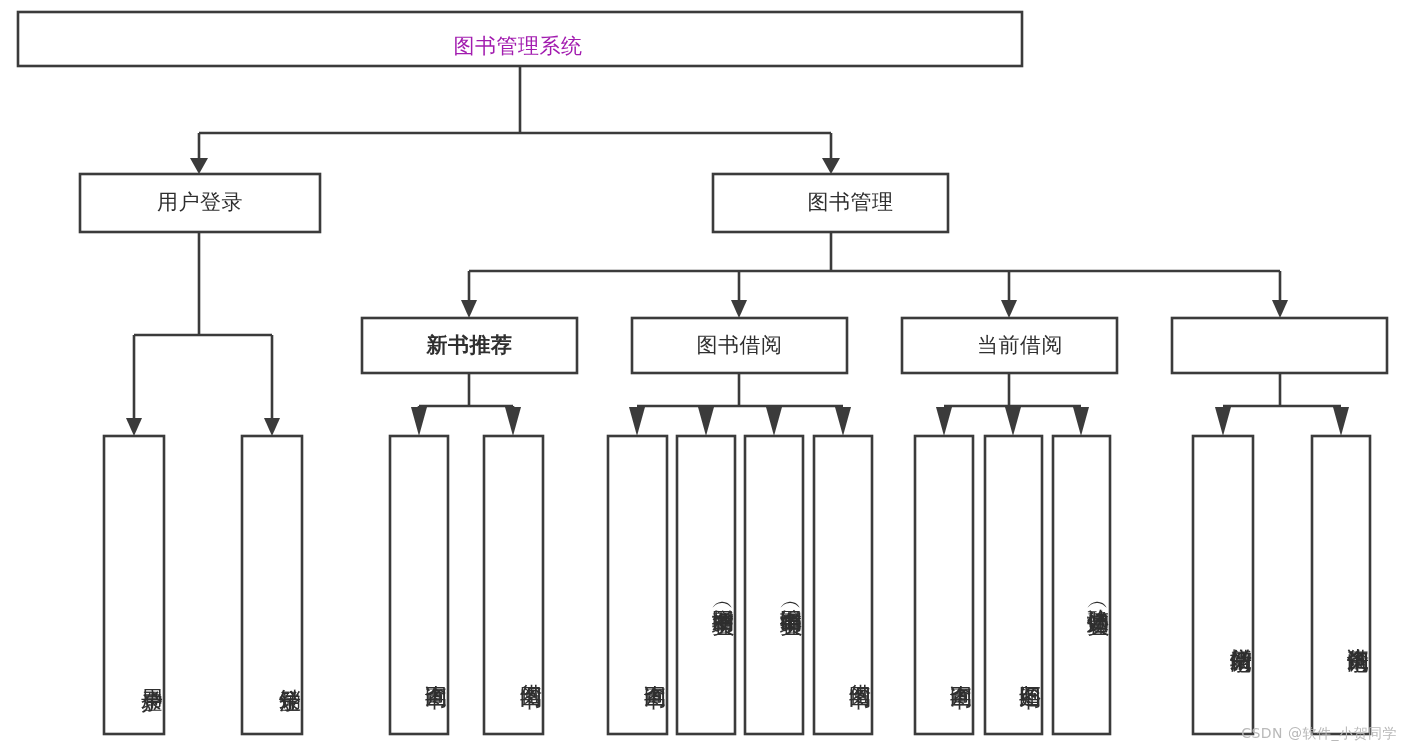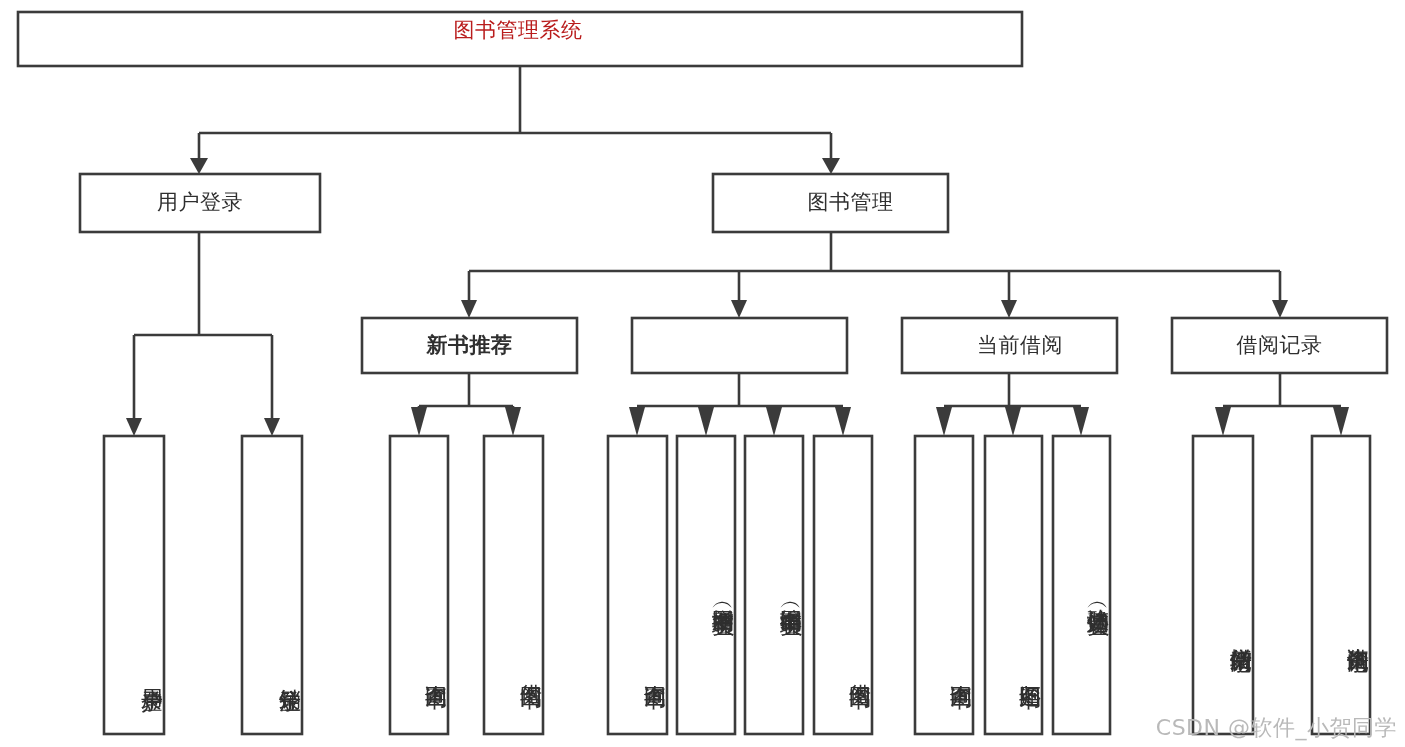--- a/index.html
+++ b/index.html
@@ -64,21 +64,21 @@
     writing-mode: vertical-rl;
     text-orientation: upright;
     letter-spacing: 1px;
     white-space: nowrap;
     pointer-events: none;
   }
   .watermark {
     position: absolute;
     right: 8px;
     bottom: 4px;
-    font-size: 22px;
+    font-size: 14px;
     color: #b9b9b9;
     letter-spacing: 0.5px;
     white-space: nowrap;
     pointer-events: none;
   }
 </style>
 </head>
 <body>
 
 <div id="diagram-root" style="background: rgb(255, 255, 255);">
@@ -176,28 +176,28 @@
     <rect class="node-rect" x="677" y="436" width="58" height="298" fill="#ffffff" stroke="#3b3b3b"></rect>
     <rect class="node-rect" x="745" y="436" width="58" height="298" fill="#ffffff" stroke="#3b3b3b"></rect>
     <rect class="node-rect" x="814" y="436" width="58" height="298" fill="#ffffff" stroke="#3b3b3b"></rect>
     <rect class="node-rect" x="915" y="436" width="58" height="298" fill="#ffffff" stroke="#3b3b3b"></rect>
     <rect class="node-rect" x="985" y="436" width="57" height="298" fill="#ffffff" stroke="#3b3b3b"></rect>
     <rect class="node-rect" x="1053" y="436" width="57" height="298" fill="#ffffff" stroke="#3b3b3b"></rect>
     <rect class="node-rect" x="1193" y="436" width="60" height="298" fill="#ffffff" stroke="#3b3b3b"></rect>
     <rect class="node-rect" x="1312" y="436" width="58" height="298" fill="#ffffff" stroke="#3b3b3b"></rect>
   </svg>
 
-  <div class="node-label-h" style="left: 18px; top: 4px; width: 1000px; height: 54px; color: #b91c1c;">图书管理系统</div>
+  <div class="node-label-h" style="left: 18px; top: 20px; width: 1000px; height: 54px; color: #a21caf;">图书管理系统</div>
 
   <div class="node-label-h" style="left: 80px; top: 174px; width: 240px; height: 58px; color: rgb(47, 47, 47);">用户登录</div>
   <div class="node-label-h" style="left: 713px; top: 174px; width: 235px; height: 58px; color: rgb(47, 47, 47); margin-left: 20px;">图书管理</div>
 
   <div class="node-label-h" style="left: 362px; top: 318px; width: 215px; height: 55px; color: rgb(47, 47, 47); font-weight: bold;">新书推荐</div>
+  <div class="node-label-h" style="left: 632px; top: 318px; width: 215px; height: 55px; color: rgb(47, 47, 47);">图书借阅</div>
   <div class="node-label-h" style="left: 902px; top: 318px; width: 236px; height: 55px; color: rgb(47, 47, 47);">当前借阅</div>
-  <div class="node-label-h" style="left: 1172px; top: 318px; width: 215px; height: 55px; color: rgb(47, 47, 47);">借阅记录</div>
 
   <div class="node-label-v" style="left: 104px; top: 436px; width: 60px; height: 298px; padding-top: 88px; color: rgb(47, 47, 47);">用户登录</div>
   <div class="node-label-v" style="left: 242px; top: 436px; width: 60px; height: 298px; padding-top: 88px; color: rgb(47, 47, 47);">注销登录</div>
   <div class="node-label-v" style="left: 390px; top: 436px; width: 58px; height: 298px; padding-top: 84px; color: rgb(47, 47, 47);">查询图书</div>
   <div class="node-label-v" style="left: 484px; top: 436px; width: 59px; height: 298px; padding-top: 84px; color: rgb(47, 47, 47);">借阅图书</div>
   <div class="node-label-v" style="left: 608px; top: 436px; width: 59px; height: 298px; padding-top: 84px; color: rgb(47, 47, 47);">查询图书</div>
   <div class="node-label-v" style="left: 677px; top: 436px; width: 58px; height: 298px; padding-top: 10px; color: rgb(47, 47, 47);">新增图书（管理员）</div>
   <div class="node-label-v" style="left: 745px; top: 436px; width: 58px; height: 298px; padding-top: 10px; color: rgb(47, 47, 47);">编辑图书（管理员）</div>
   <div class="node-label-v" style="left: 814px; top: 436px; width: 58px; height: 298px; padding-top: 84px; color: rgb(47, 47, 47);">借阅图书</div>
   <div class="node-label-v" style="left: 915px; top: 436px; width: 58px; height: 298px; padding-top: 84px; color: rgb(47, 47, 47);">查询图书</div>

